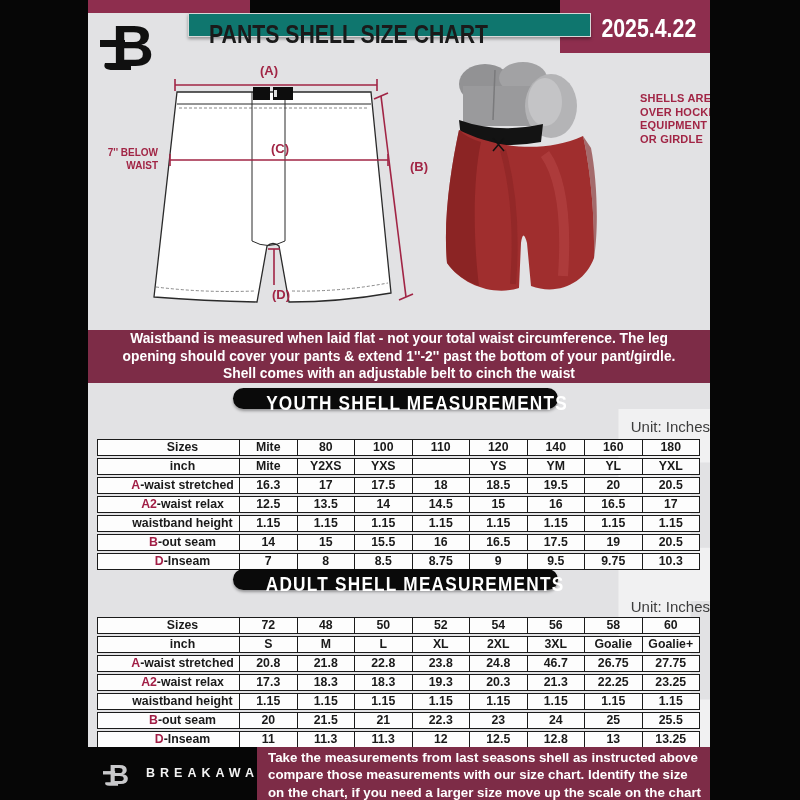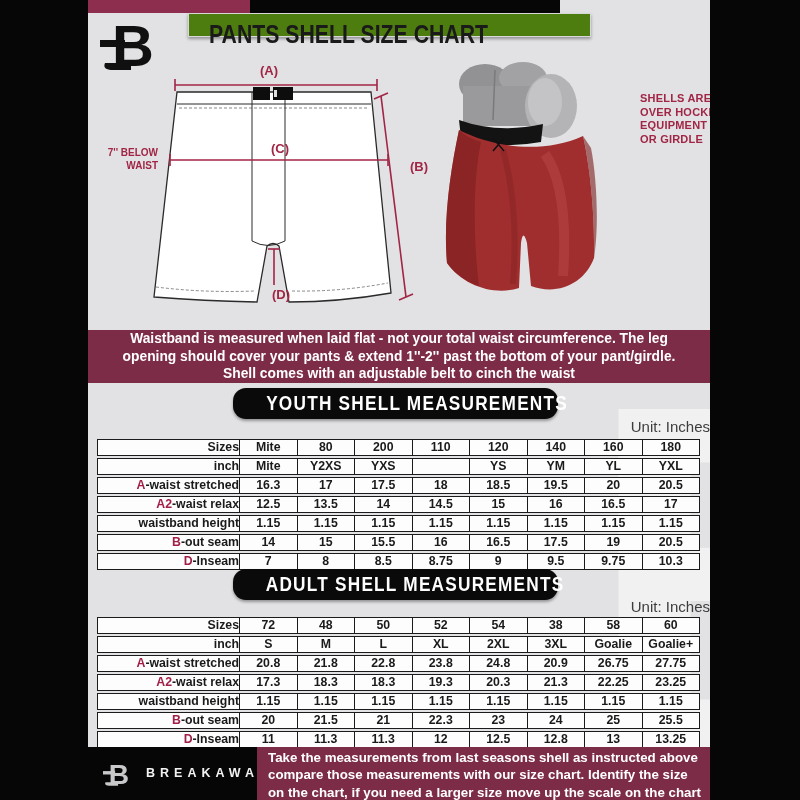--- a/index.html
+++ b/index.html
@@ -11,74 +11,75 @@
              color:rgba(255,255,255,0.5);z-index:1;}
   
   .bar-left{left:0;top:0;width:88px;height:800px;background:#060606;z-index:5;}
   .bar-right{left:710px;top:0;width:90px;height:800px;background:#060606;z-index:5;}
   
   .strip-maroon{left:88px;top:0;width:162px;height:13px;background:#8e2e4e;z-index:3;}
   .strip-black{left:250px;top:0;width:310px;height:13px;background:#060606;z-index:3;}
   .date-box{left:560px;top:0;width:150px;height:53px;background:#8e2e4e;z-index:3;
             color:#fff;font-weight:bold;text-align:center;padding-left:28px;box-sizing:border-box;}
   .date-box span{display:inline-block;margin-top:13px;font-size:26px;transform:scaleX(0.82);}
-  .title-box{left:188px;top:13px;width:403px;height:24px;background:#4d7c0f;z-index:4;
+  .title-box{left:188px;top:13px;width:403px;height:24px;background:#0f766e;z-index:4;
              box-shadow:0 2px 3px rgba(0,0,0,0.35);border:1px solid #d8d8d8;box-sizing:border-box;}
   .title-box span{display:inline-block;margin:6px 0 0 20px;font-size:25px;font-weight:bold;
              color:#1a1a1a;transform:scaleX(0.85);transform-origin:left center;white-space:nowrap;}
   .logo-top{left:100px;top:14px;z-index:4;}
   
   .diagram{left:88px;top:55px;z-index:2;}
   svg text{font-family:"Liberation Sans",sans-serif;}
   .pants{left:443px;top:58px;z-index:2;}
   .shell-note{left:595px;top:92px;width:130px;color:#a12545;font-size:11px;font-weight:bold;
               line-height:13.5px;letter-spacing:.2px;z-index:2;margin-left:45px;}
   .pre{white-space:pre-line;}
   
   .instruction{left:88px;top:330px;width:622px;height:53px;background:#7d2c47;color:#fff;
                display:flex;align-items:flex-end;justify-content:center;text-align:center;
                font-size:13.8px;font-weight:bold;line-height:17.6px;z-index:2;}
   
-  .sec-banner{width:325px;height:31px;background:#0a0a0a;border-radius:13px;color:#fff;
+  .sec-banner{width:325px;height:21px;background:#0a0a0a;border-radius:13px;color:#fff;
               text-align:center;box-shadow:0 2px 3px rgba(0,0,0,0.35);z-index:2;}
   .sec-banner span{display:inline-block;margin-top:3px;font-size:21px;font-weight:bold;
               letter-spacing:1.5px;transform:scaleX(0.82);white-space:nowrap;}
   .youth-banner{left:233px;top:388px;}
   .adult-banner{left:233px;top:569px;}
   .unit{left:88px;width:622px;text-align:right;color:#3d3d3d;font-size:15px;z-index:2;}
   .unit-youth{top:418px;}
   .unit-adult{top:598px;}
   
   table.size{position:absolute;left:97px;width:603px;border-collapse:separate;
              border-spacing:0 2px;table-layout:fixed;z-index:2;}
   .youth-table{top:437px;}
   .adult-table{top:615px;}
   table.size td{background:#fdfdfd;border-top:1.6px solid #1b1b1b;border-bottom:1.6px solid #1b1b1b;
              border-right:1.4px solid #1b1b1b;height:12.8px;padding:1px 0;font-size:12.3px;
              font-weight:bold;color:#1a1a1a;text-align:center;line-height:13px;overflow:hidden;}
-  table.size td.lbl{border-left:1.4px solid #1b1b1b;text-align:right;padding-left:28px;margin-left:16px;}
+  table.size td.lbl{border-left:1.4px solid #1b1b1b;text-align:center;padding-left:28px;margin-left:16px;}
   table.size .pfx{color:#a11f46;}
   
   .footer-black{left:88px;top:747px;width:622px;height:53px;background:#060606;z-index:2;}
   .footer-maroon{left:257px;top:747px;width:453px;height:53px;background:#7d2c47;color:#fff;
                  font-size:13.3px;font-weight:bold;line-height:17.4px;padding:2px 0 12px 11px;
                  box-sizing:border-box;z-index:3;}
   .brand-logo{left:103px;top:757px;z-index:3;}
   .brand-name{left:146px;top:766px;color:#f2f2f2;font-size:12.5px;font-weight:bold;
               letter-spacing:5px;z-index:3;}
 </style>
 </head>
 <body>
 
 <div class="page">
 
   <div class="abs watermark">B</div>
 
   <div class="abs strip-maroon"></div>
   <div class="abs strip-black"></div>
+  <div class="abs date-box"><span>2025.4.22</span></div>
   <div class="abs title-box"><span>PANTS SHELL SIZE CHART</span></div>
 
   <div class="abs logo-top">
     <svg width="70" height="64" viewBox="0 0 70 64">
       <text x="12" y="52" font-size="58" font-weight="bold" fill="#101010">B</text>
       <rect x="0" y="26" width="25" height="7" fill="#101010"></rect>
       <path d="M5,49 L31,49 L31,56 L13,56 Q2,56 5,49 Z" fill="#101010"></path>
     </svg>
   </div>
 
@@ -156,21 +157,21 @@
   <table class="size youth-table">
     <colgroup>
         <col style="width:143px">
         <col span="8" style="width:57.5px">
       </colgroup>
     <tbody>
         <tr>
           <td class="lbl">Sizes</td>
           <td>Mite</td>
           <td>80</td>
-          <td>200</td>
+          <td>100</td>
           <td>110</td>
           <td>120</td>
           <td>140</td>
           <td>160</td>
           <td>180</td>
         </tr>
         <tr>
           <td class="lbl">inch</td>
           <td>Mite</td>
           <td>Y2XS</td>
@@ -247,21 +248,21 @@
         <col span="8" style="width:57.5px">
       </colgroup>
     <tbody>
         <tr>
           <td class="lbl">Sizes</td>
           <td>72</td>
           <td>48</td>
           <td>50</td>
           <td>52</td>
           <td>54</td>
-          <td>38</td>
+          <td>56</td>
           <td>58</td>
           <td>60</td>
         </tr>
         <tr>
           <td class="lbl">inch</td>
           <td>S</td>
           <td>M</td>
           <td>L</td>
           <td>XL</td>
           <td>2XL</td>
@@ -269,21 +270,21 @@
           <td>Goalie</td>
           <td>Goalie+</td>
         </tr>
         <tr>
           <td class="lbl"><span class="pfx">A</span>-waist stretched</td>
           <td>20.8</td>
           <td>21.8</td>
           <td>22.8</td>
           <td>23.8</td>
           <td>24.8</td>
-          <td>20.9</td>
+          <td>46.7</td>
           <td>26.75</td>
           <td>27.75</td>
         </tr>
         <tr>
           <td class="lbl"><span class="pfx">A2</span>-waist relax</td>
           <td>17.3</td>
           <td>18.3</td>
           <td>18.3</td>
           <td>19.3</td>
           <td>20.3</td>

